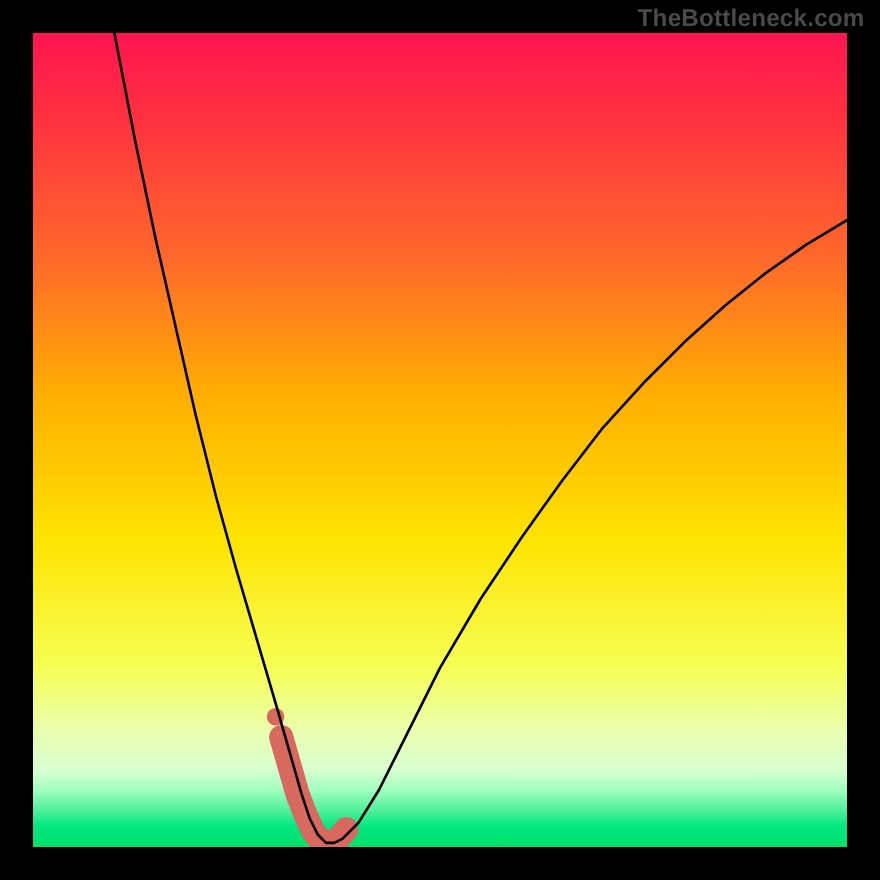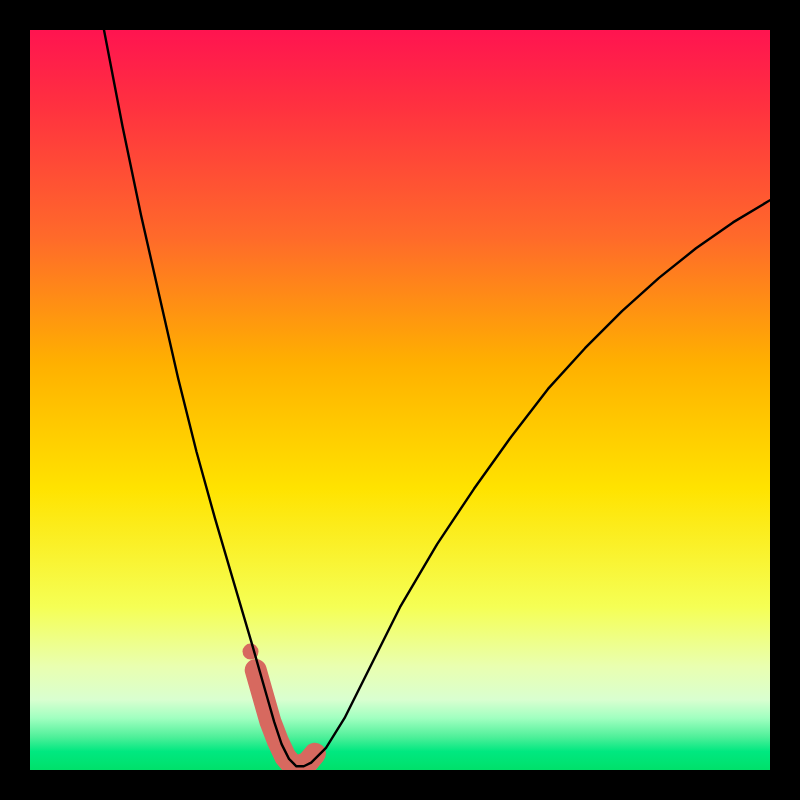--- a/index.html
+++ b/index.html
@@ -28,20 +28,21 @@
     width: 740px;
     height: 740px;
     overflow: hidden;
   }
   .plot svg { display: block; }
 </style>
 </head>
 <body>
 
 <div class="frame">
+  <div class="watermark">TheBottleneck.com</div>
 
   <div class="plot">
     <svg id="plot-svg" width="740" height="740" viewBox="0 0 740 740">
         <defs>
           <linearGradient id="bg-grad" x1="0" y1="0" x2="0" y2="1">
             <stop offset="0%" stop-color="#ff1450"></stop>
             <stop offset="10%" stop-color="#ff3040"></stop>
             <stop offset="28.000000000000004%" stop-color="#ff6a2a"></stop>
             <stop offset="45%" stop-color="#ffb000"></stop>
             <stop offset="62%" stop-color="#ffe300"></stop>

